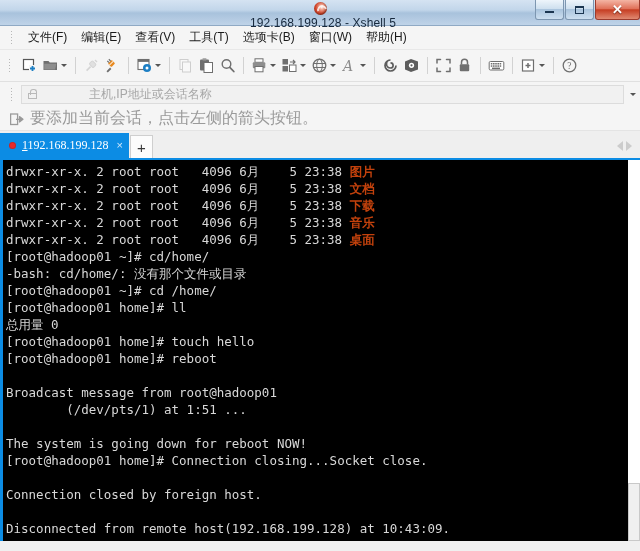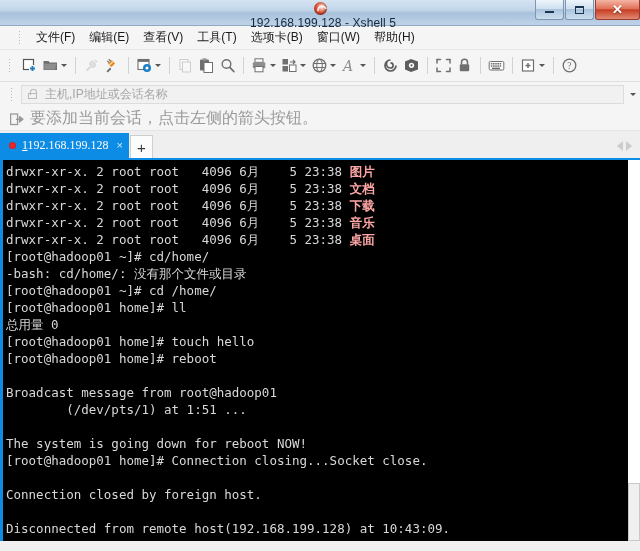--- a/index.html
+++ b/index.html
@@ -97,21 +97,21 @@
     line-height: 1; text-shadow: 0 1px 1px rgba(0,0,0,.45);
     font-family: "Liberation Sans", sans-serif;
   }
 
   
   .menubar {
     height: 24px;
     background: #f5f5f5;
     display: flex;
     align-items: center;
-    padding-left: 18px;
+    padding-left: 10px;
     border-bottom: 1px solid #e8e8e8;
     box-sizing: border-box;
   }
   .grip {
     width: 3px; height: 15px;
     margin-right: 8px;
     background-image: radial-gradient(circle, #b8b8b8 40%, transparent 45%);
     background-size: 3px 3px;
     flex: none;
   }
@@ -183,21 +183,21 @@
   .addr-lock::before {
     content: ""; position: absolute; left: 2px; top: 0;
     width: 5px; height: 5px; border: 1px solid #b9b9b9;
     border-bottom: none; border-radius: 3px 3px 0 0;
   }
   .addr-lock::after {
     content: ""; position: absolute; left: 0; top: 4px;
     width: 9px; height: 6px; border: 1px solid #b9b9b9; box-sizing: border-box;
   }
   .addr-ph {
-    font-size: 12px; color: #a6a6a6; white-space: nowrap;
+    font-size: 12px; color: #a6a6a6; white-space: nowrap; margin-left: 44px;
   }
   .addr-caret {
     width: 14px; display: flex; align-items: center; justify-content: center;
     flex: none;
   }
 
   
   .hintbar {
     height: 25px;
     background: #f5f5f5;
@@ -296,21 +296,21 @@
     left: 6px; top: 0; right: 13px; bottom: 0;
     font-family: "DejaVu Sans Mono", "Liberation Mono", monospace;
     font-size: 12.5px;
     line-height: 17px;
     color: #d8d8d8;
     white-space: pre;
     overflow: hidden;
     padding-top: 3px;
   }
   .term .line { height: 17px; }
-  .term .dir { color: #fca5a5; font-weight: bold; }
+  .term .dir { color: #c2410c; font-weight: bold; }
 </style>
 </head>
 <body>
 
 <div id="app">
 
   <div class="titlebar">
     <div class="title-ico">
       <div class="swirl"></div>
     </div>

